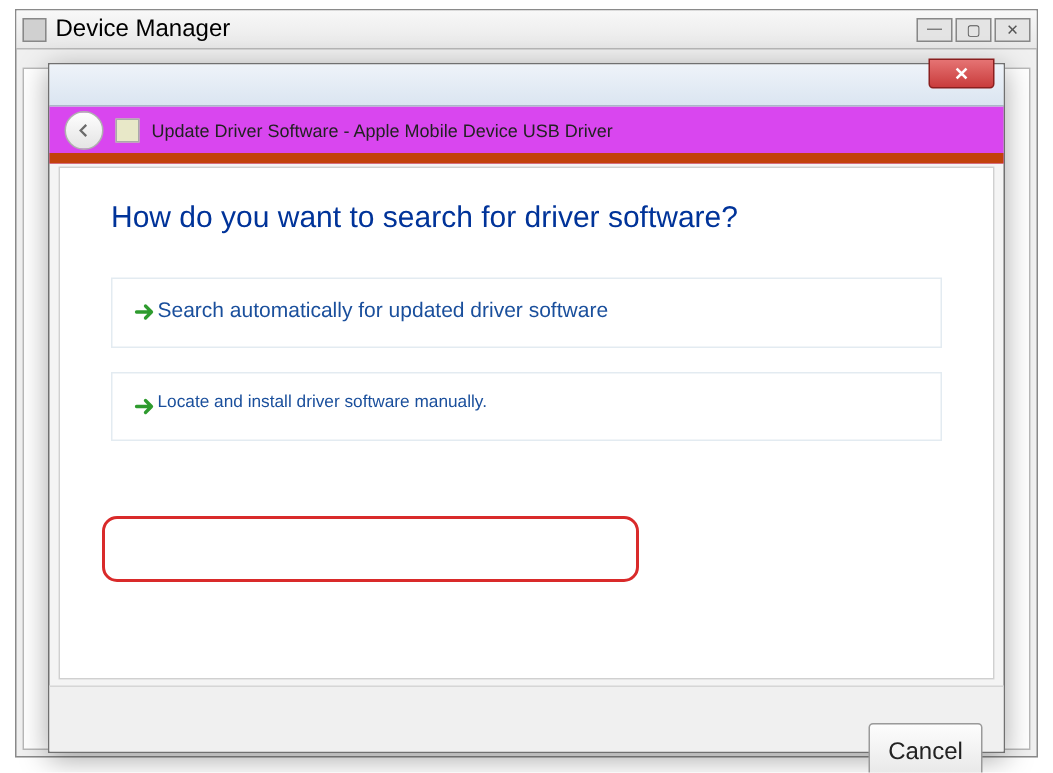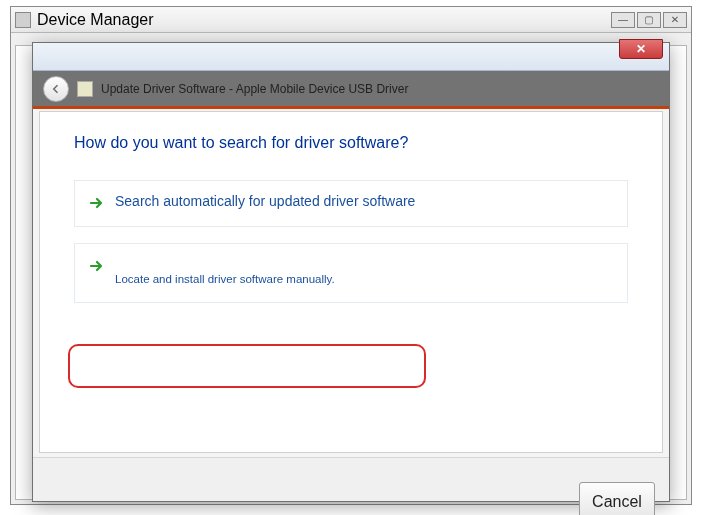--- a/index.html
+++ b/index.html
@@ -85,22 +85,22 @@
       font-weight: bold;
       font-size: 12px;
       cursor: pointer;
     }
     .dlg-nav {
       height: 38px;
       display: flex;
       align-items: center;
       padding: 0 10px;
       gap: 8px;
-      background: #737373;
-      border-bottom: 3px solid #c2410c;
+      background: #d946ef;
+      border-bottom: 7px solid #c2410c;
     }
     .back-btn {
       width: 26px; height: 26px;
       border-radius: 50%;
       border: 1px solid #b0b0b0;
       background: linear-gradient(#fefefe, #e4e4e4);
       display: flex;
       align-items: center;
       justify-content: center;
       cursor: pointer;
@@ -113,53 +113,52 @@
     }
     .nav-title { font-size: 12px; color: #222; }
     .dlg-content {
       position: absolute;
       top: 68px; left: 6px; right: 6px; bottom: 48px;
       background: #fff;
       border: 1px solid #d0d0d0;
       padding: 22px 34px;
     }
     .heading {
-      font-size: 16px;
+      font-size: 20px;
       color: #003399;
       margin-bottom: 28px;
     }
     .option {
       border: 1px solid #e3ebf1;
       padding: 12px 14px 14px 14px;
       margin-bottom: 16px;
       cursor: pointer;
       display: flex;
       align-items: flex-start;
-      gap: 10px;
     }
     .option.highlight {
       position: relative;
     }
     .arrow-icon {
       width: 16px; height: 16px;
       flex-shrink: 0;
       margin-top: 2px;
     }
     .opt-body { flex: 1; }
     .opt-title {
       font-size: 14px;
       color: #1a4f9c;
       margin-bottom: 3px;
     }
     .opt-desc {
       font-size: 11.5px;
       color: #444;
       line-height: 1.35;
     }
-    .opt-desc.link { color: #1a4f9c; margin-top: 16px; }
+    .opt-desc.link { color: #1a4f9c; }
     .highlight-ring {
       position: absolute;
       pointer-events: none;
       border: 2px solid #d92a2a;
       border-radius: 10px;
     }
     .dlg-footer {
       position: absolute;
       left: 0; right: 0; bottom: 0;
       height: 44px;

